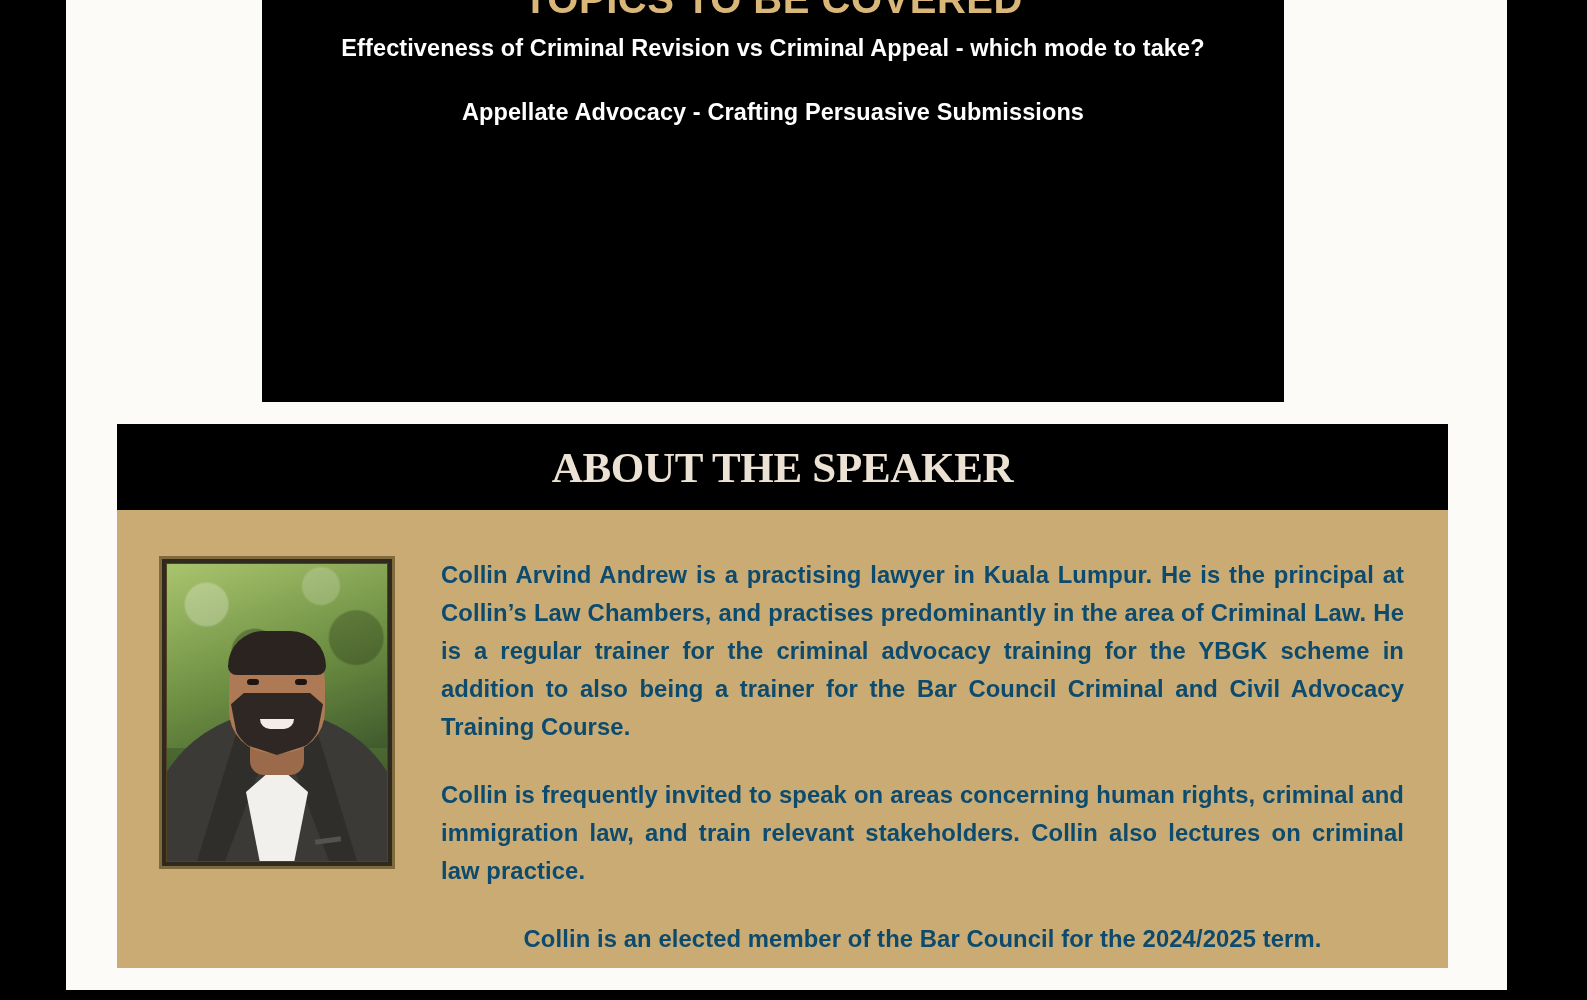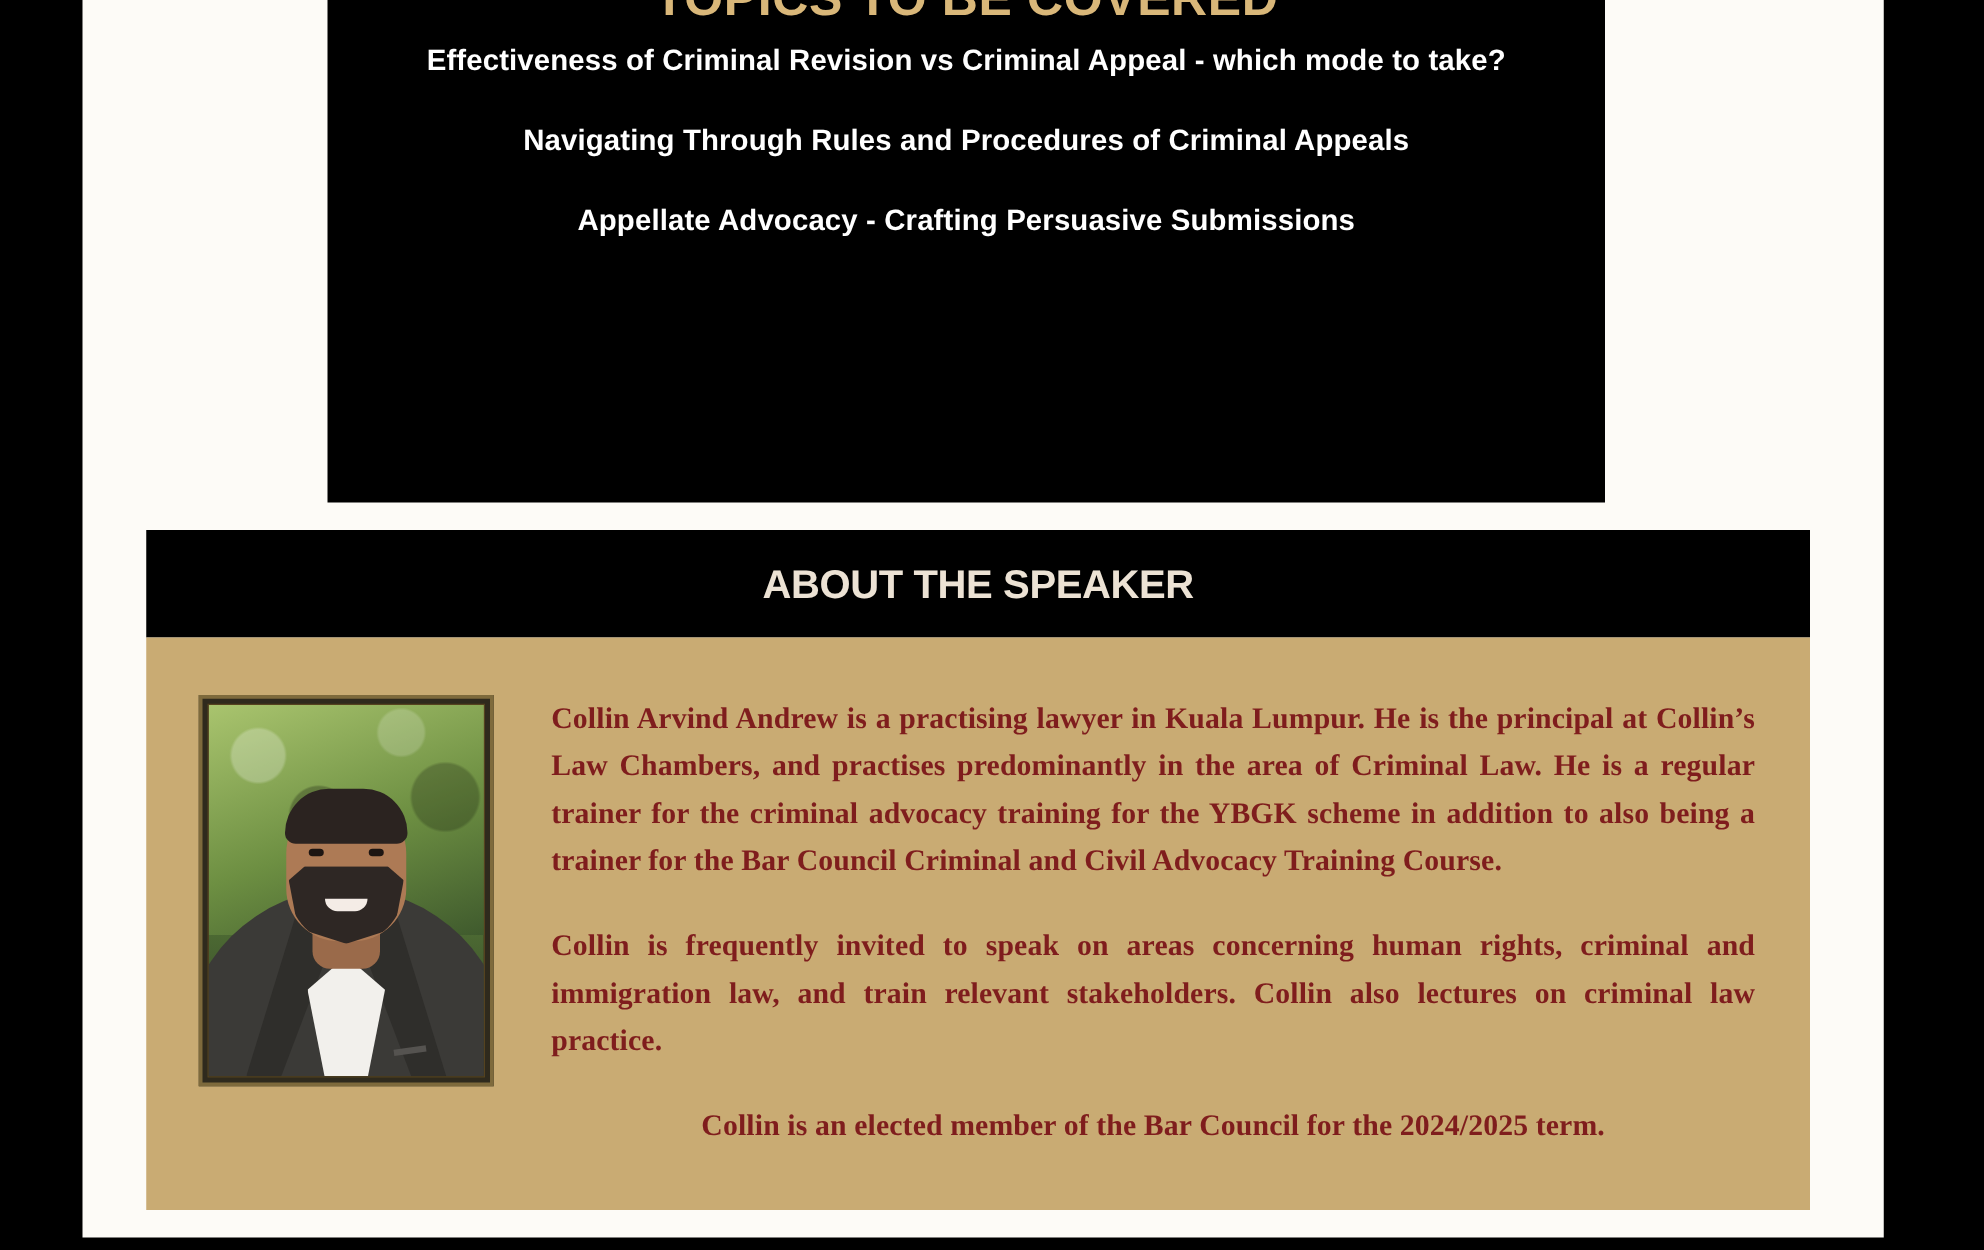--- a/index.html
+++ b/index.html
@@ -75,23 +75,24 @@
   }
   .speaker-header {
     height: 86px;
     background: #000000;
     display: flex;
     align-items: center;
     justify-content: center;
   }
   .speaker-header-text {
     color: #ece2d4;
-    font-size: 32px;
+    font-size: 43px;
     font-weight: bold;
     letter-spacing: -0.3px;
+    font-family: Liberation Serif, serif;
   }
   .speaker-body {
     position: relative;
     height: 458px;
     background: #c9ab73;
     display: flex;
     box-sizing: border-box;
     padding: 46px 30px 0 42px;
   }
   .photo-wrap {
@@ -222,22 +223,21 @@
     width: 26px;
     height: 5px;
     background: #555350;
     transform: rotate(-8deg);
   }
 
   .speaker-text {
     flex: 1 1 auto;
     padding-left: 44px;
     padding-right: 14px;
-    color: #7f1d1d;
-    font-family: Liberation Serif, serif;
+    color: #0c4a6e;
   }
   .speaker-para {
     font-size: 23.8px;
     font-weight: bold;
     line-height: 38px;
     text-align: justify;
     text-justify: inter-word;
     margin: 0 0 30px 0;
     letter-spacing: 0.1px;
   }
@@ -249,21 +249,20 @@
 </head>
 <body>
 
 <div class="page">
 
   <div class="paper"></div>
 
   <div class="topics-panel">
     <div class="topics-title">TOPICS TO BE COVERED</div>
     <div class="topic-item">Effectiveness of Criminal Revision vs Criminal Appeal - which mode to take?</div>
-    <div class="topic-item">Navigating Through Rules and Procedures of Criminal Appeals</div>
     <div class="topic-item">Appellate Advocacy - Crafting Persuasive Submissions</div>
   </div>
 
   <div class="speaker-block">
 
     <div class="speaker-header">
       <div class="speaker-header-text">ABOUT THE SPEAKER</div>
     </div>
 
     <div class="speaker-body">

